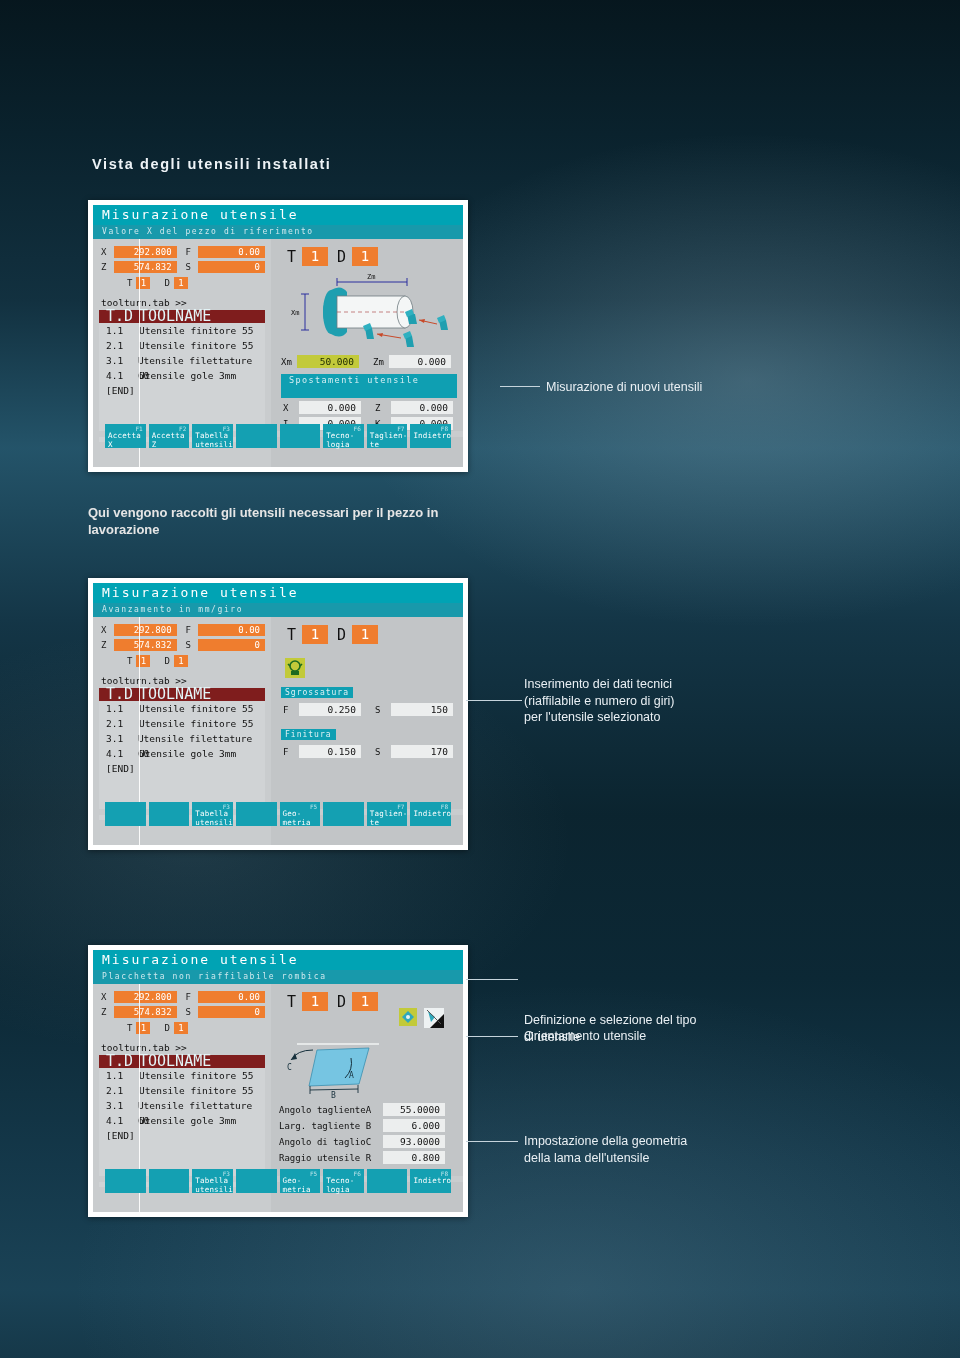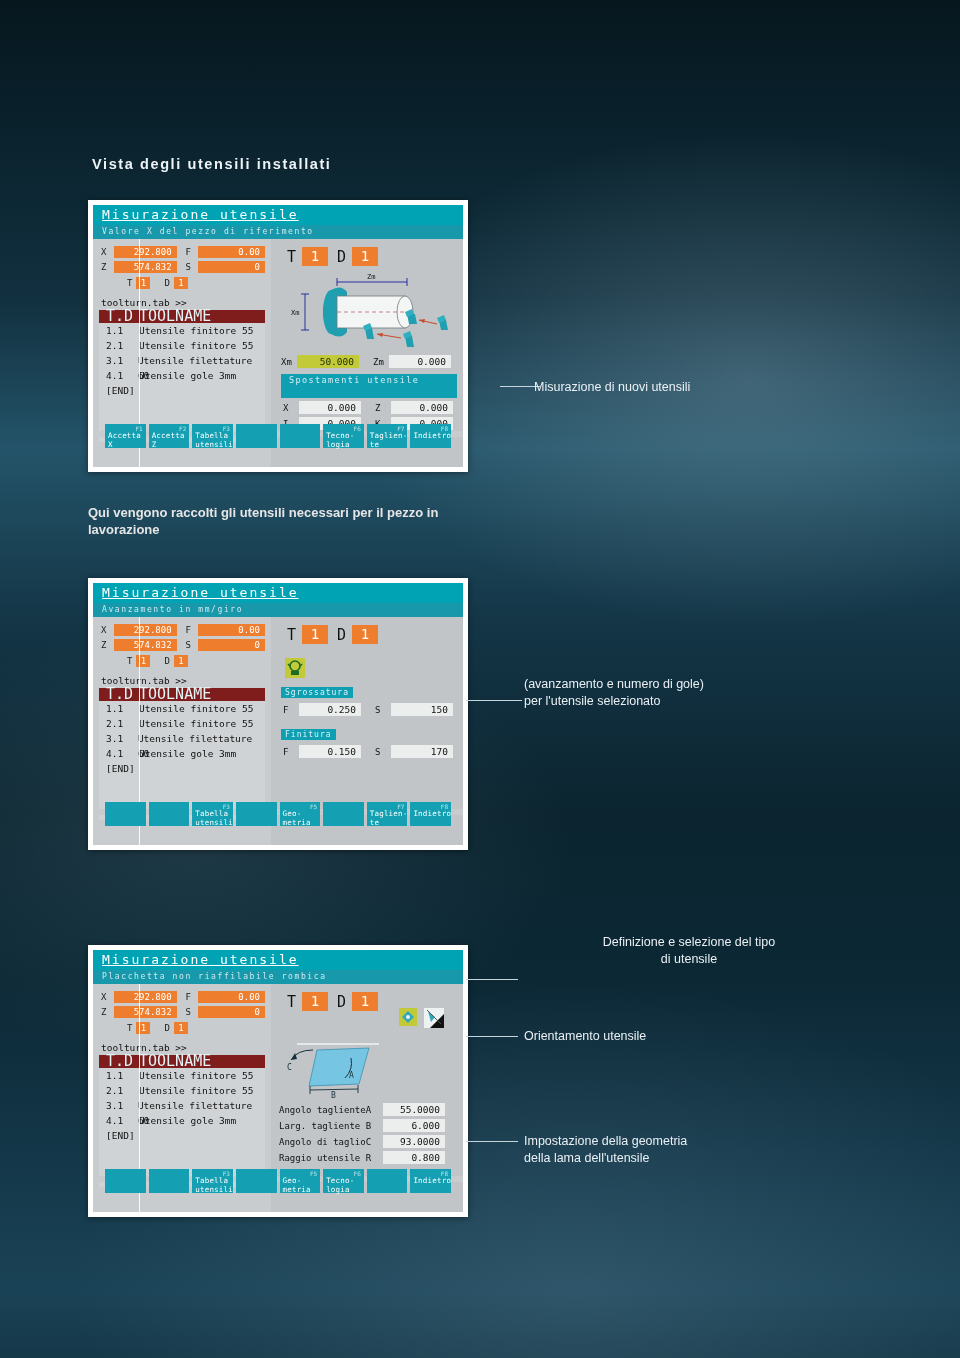--- a/index.html
+++ b/index.html
@@ -67,21 +67,21 @@
   .screen-inner {
     width: 100%; height: 100%;
     background: #c9ccce;
     font-family: "DejaVu Sans Mono", monospace;
     position: relative;
     overflow: hidden;
   }
   .hdr {
     background: #00a3b4; color: #ffffff;
     font-size: 13px; letter-spacing: 2px;
-    padding: 2px 0 2px 9px; height: 20px; text-decoration: underline;
+    padding: 2px 0 2px 9px; height: 20px;
   }
   .subhdr {
     background: #1899ab; color: #cfe9ee;
     font-size: 8px; letter-spacing: 1.6px;
     padding: 2px 0 2px 9px; height: 14px;
   }
   .body-area { position: relative; height: calc(100% - 34px); }
 
   
   .leftcol { position: absolute; left: 0; top: 0; width: 178px; height: 100%; }
@@ -309,21 +309,21 @@
           <div class="skey">
             <span class="fk">F8</span>
             <span class="kl"><span>Indietro</span></span>
           </div>
         </div>
       </div>
     </div>
   </div>
 
   <div class="leader" style="left:500px; top:386px; width:40px;"></div>
-  <div class="callout" style="left:534px; top:379px; width:320px;">Misurazione di nuovi utensili</div>
+  <div class="callout" style="left:546px; top:379px; width:320px;">Misurazione di nuovi utensili</div>
 
   <div class="para" style="left:88px; top:504px; width:390px;">Qui vengono raccolti gli utensili necessari per il pezzo in lavorazione</div>
 
   <div class="screen" style="left:88px; top:578px; width:380px; height:272px;">
     <div class="screen-inner">
       <div class="hdr">Misurazione utensile</div>
       <div class="subhdr">Avanzamento in mm/giro</div>
       <div class="body-area">
 
         <div class="leftcol">
@@ -436,21 +436,22 @@
             <span class="fk">F8</span>
             <span class="kl"><span>Indietro</span></span>
           </div>
         </div>
       </div>
     </div>
   </div>
 
   <div class="leader" style="left:466px; top:700px; width:56px;"></div>
   <div class="callout" style="left:524px; top:676px; width:330px;">
-    <div>(avanzamento e numero di gole)</div>
+    <div>Inserimento dei dati tecnici</div>
+    <div>(riaffilabile e numero di giri)</div>
     <div>per l'utensile selezionato</div>
   </div>
 
   <div class="screen" style="left:88px; top:945px; width:380px; height:272px;">
     <div class="screen-inner">
       <div class="hdr">Misurazione utensile</div>
       <div class="subhdr">Placchetta non riaffilabile rombica</div>
       <div class="body-area">
 
         <div class="leftcol">
@@ -587,21 +588,21 @@
           <div class="skey">
             <span class="fk">F8</span>
             <span class="kl"><span>Indietro</span></span>
           </div>
         </div>
       </div>
     </div>
   </div>
 
   <div class="leader" style="left:466px; top:979px; width:52px;"></div>
-  <div class="callout" style="left:524px; top:934px; width:330px;text-align:center;">
+  <div class="callout" style="left:524px; top:1012px; width:330px;">
     <div>Definizione e selezione del tipo</div>
     <div>di utensile</div>
   </div>
 
   <div class="leader" style="left:466px; top:1036px; width:52px;"></div>
   <div class="callout" style="left:524px; top:1028px; width:330px;">Orientamento utensile</div>
 
   <div class="leader" style="left:466px; top:1141px; width:52px;"></div>
   <div class="callout" style="left:524px; top:1133px; width:330px;">
     <div>Impostazione della geometria</div>

